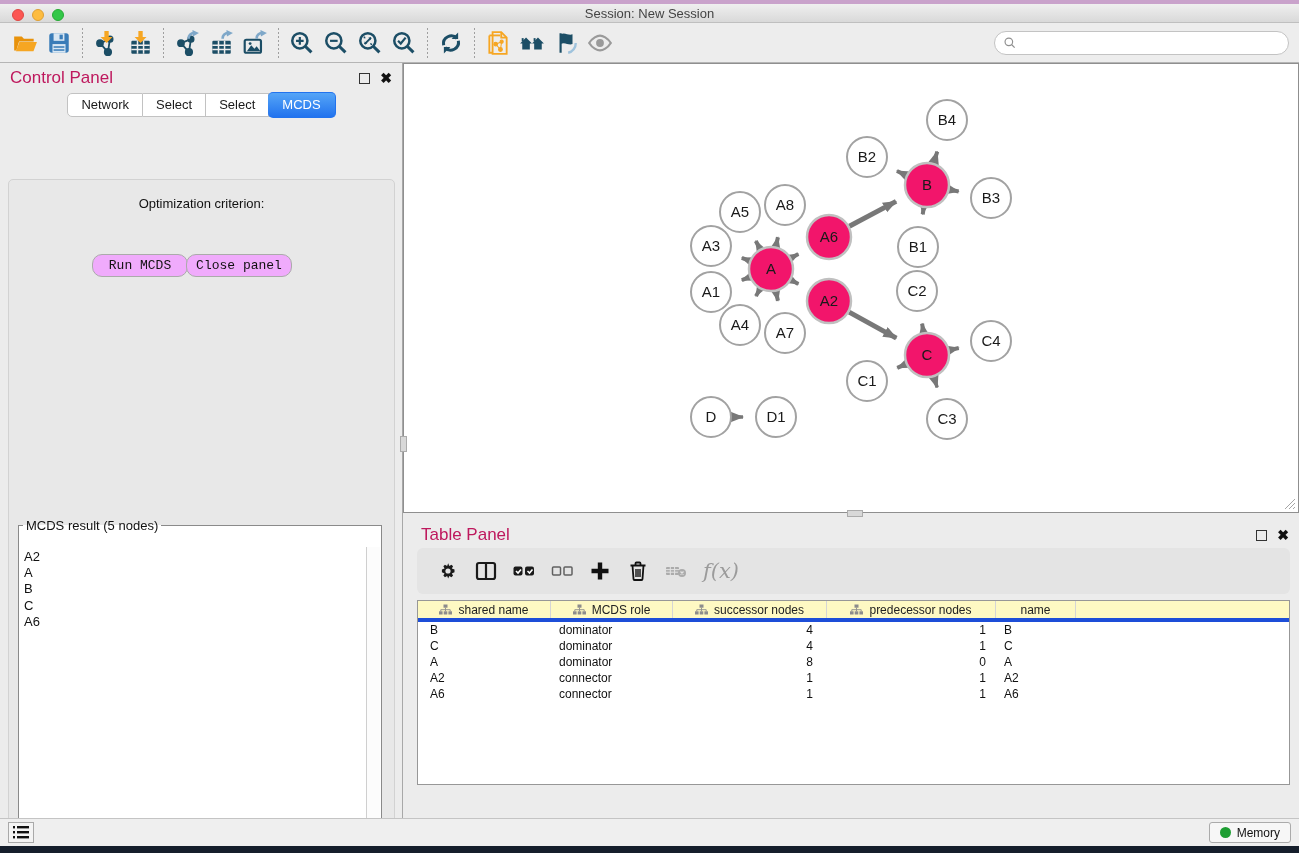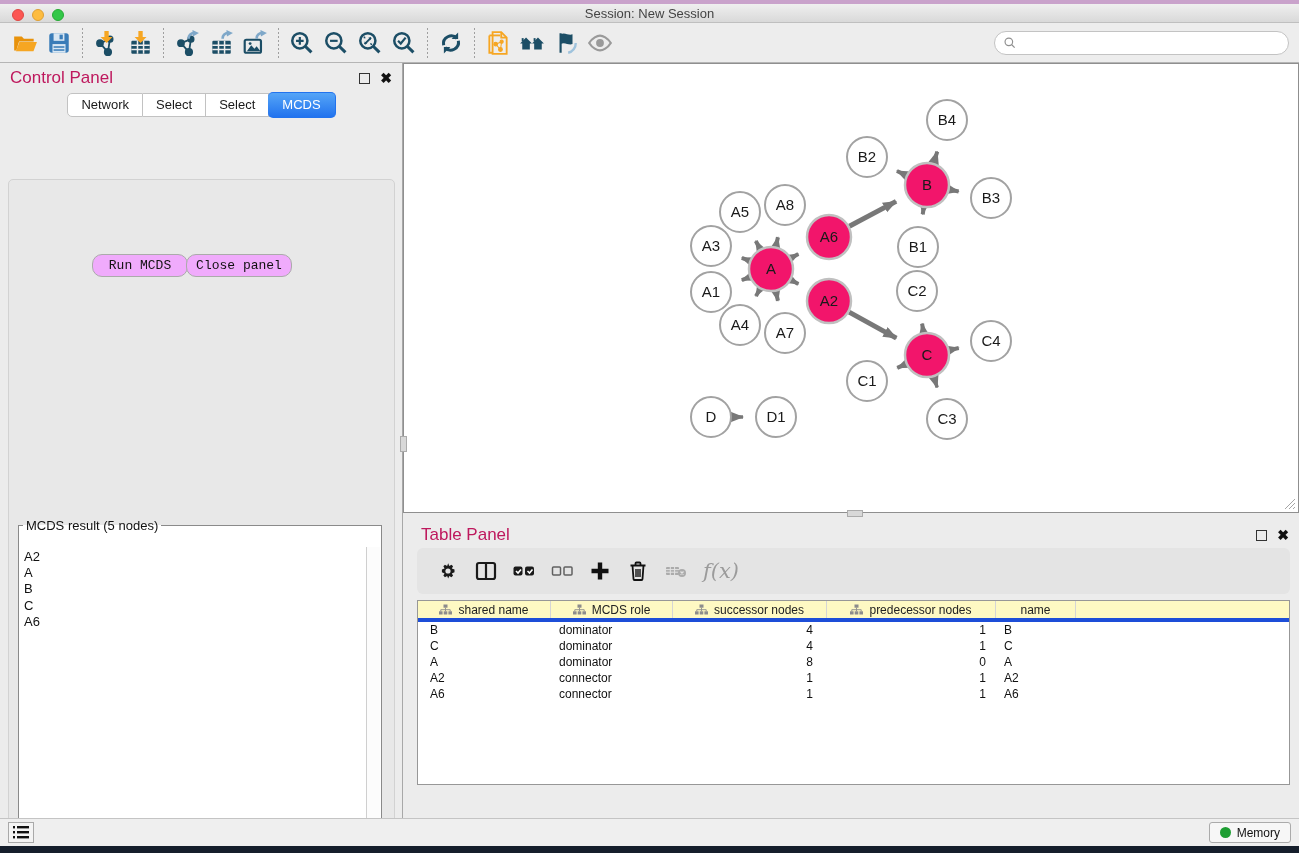--- a/index.html
+++ b/index.html
@@ -309,20 +309,21 @@
   </div>
   <div class="tabrow" id="cp-tabs">
     <div class="seg">
         <div class="tab">Network</div>
         <div class="tab">Select</div>
         <div class="tab">Select</div>
         <div class="tab active">MCDS</div>
       </div>
   </div>
   <div id="cp-card" class="abs"></div>
+  <div id="opt-label" class="abs">Optimization criterion:</div>
   <div class="cp-btn abs" style="left:92px; width:96px;">Run MCDS</div>
   <div class="cp-btn abs" style="left:186px; width:106px;">Close panel</div>
   <fieldset id="mcds-box" class="abs">
     <legend>MCDS result (5 nodes)</legend>
     <div id="mcds-list">
         <div class="item">A2</div>
         <div class="item">A</div>
         <div class="item">B</div>
         <div class="item">C</div>
         <div class="item">A6</div>

